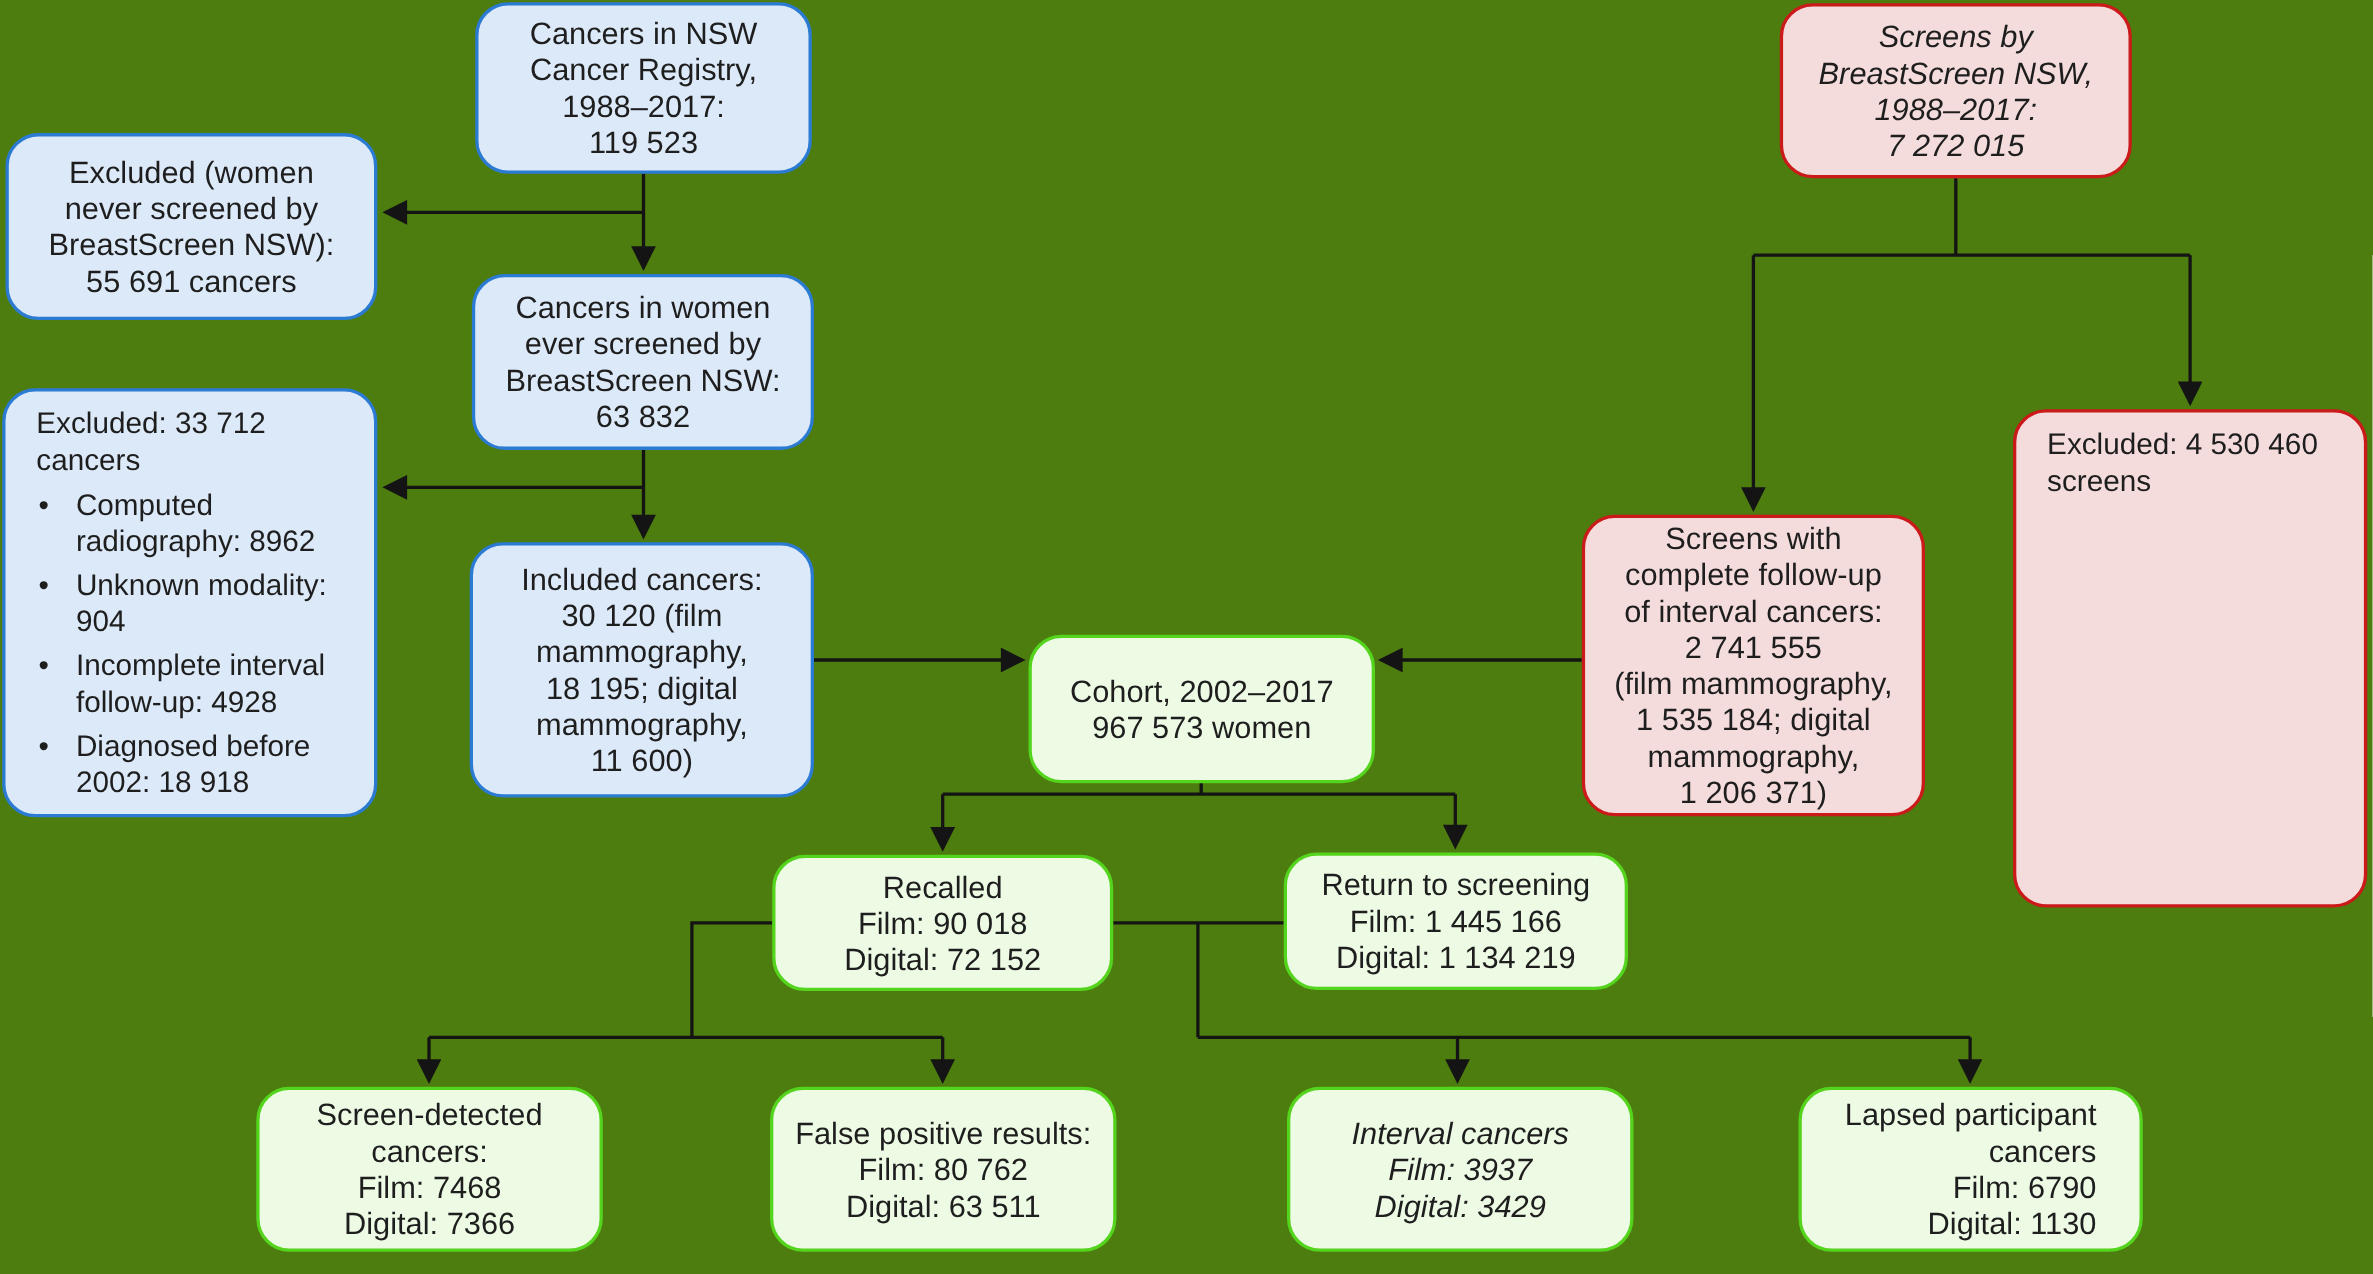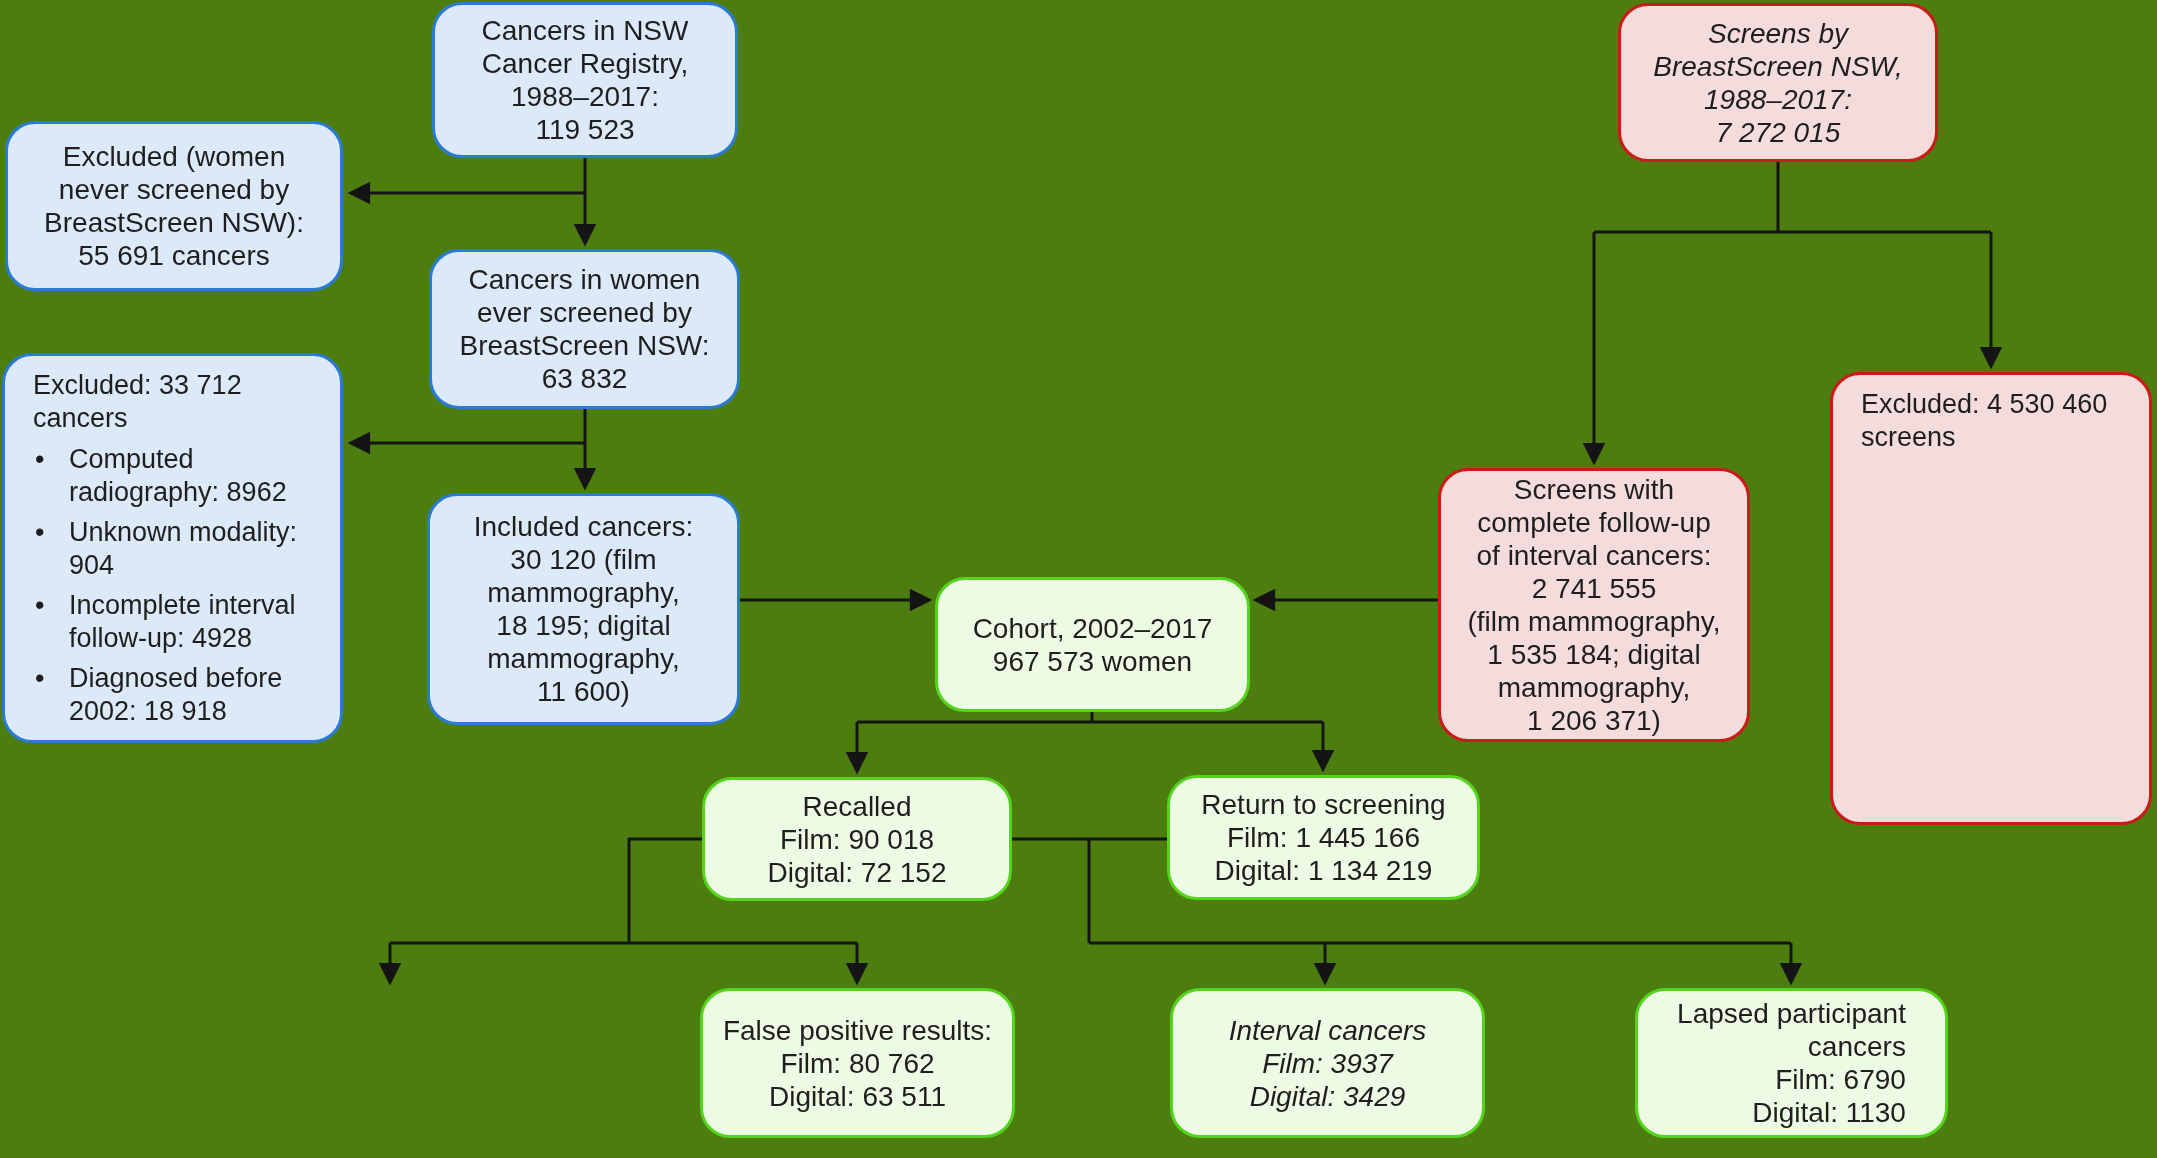--- a/index.html
+++ b/index.html
@@ -140,20 +140,26 @@
 Film: 90 018
 Digital: 72 152</div>
   </div>
 
   <div class="box green" style="left:1167px; top:775px; width:313px; height:125px;">
     <div class="txt">Return to screening
 Film: 1 445 166
 Digital: 1 134 219</div>
   </div>
 
+  <div class="box green" style="left:233px; top:988px; width:315px; height:150px;">
+    <div class="txt">Screen-detected
+cancers:
+Film: 7468
+Digital: 7366</div>
+  </div>
 
   <div class="box green" style="left:700px; top:988px; width:315px; height:150px;">
     <div class="txt">False positive results:
 Film: 80 762
 Digital: 63 511</div>
   </div>
 
   <div class="box green" style="left:1170px; top:988px; width:315px; height:150px;font-style:italic;">
     <div class="txt">Interval cancers
 Film: 3937

